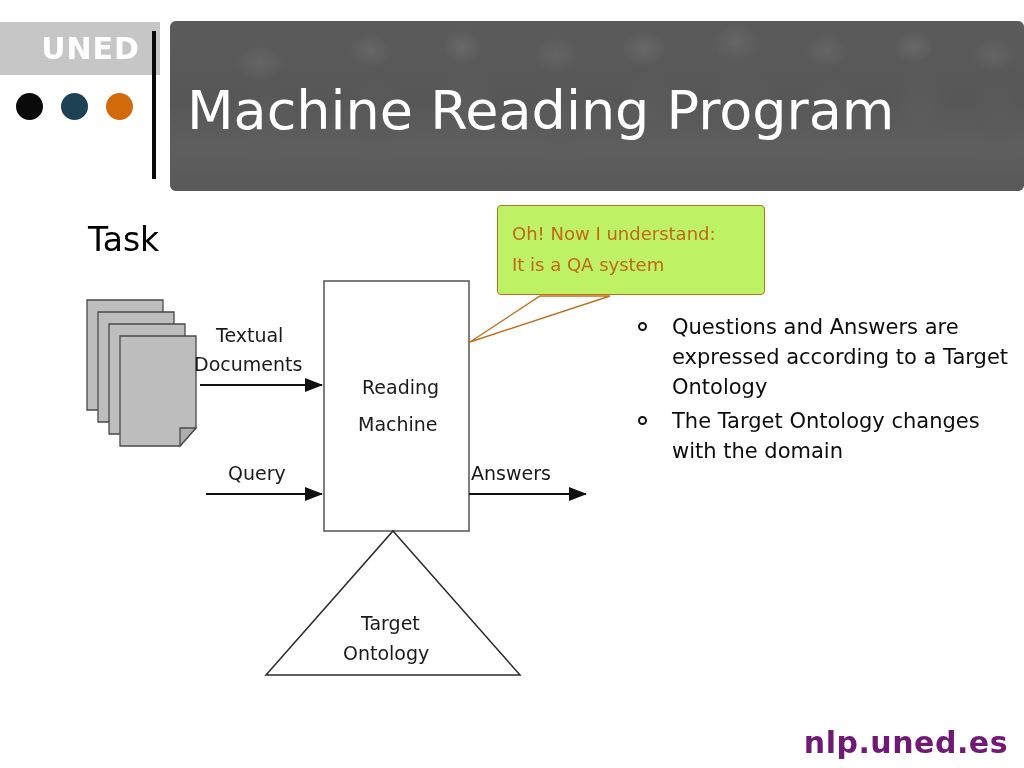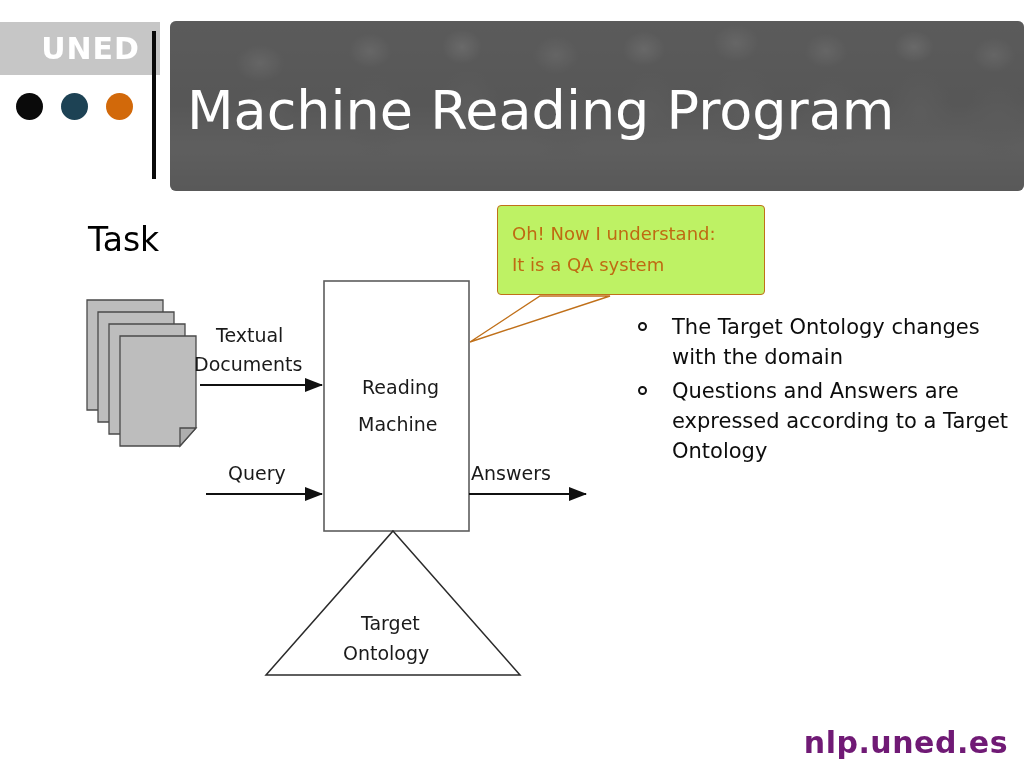--- a/index.html
+++ b/index.html
@@ -251,23 +251,23 @@
     <line x1="78" y1="4" x2="152" y2="4" stroke="#ffffff" stroke-width="5"></line>
   </svg>
   <div id="speech-bubble">
     <div id="speech-bubble-text">Oh! Now I understand:
 It is a QA system</div>
   </div>
 
   <div id="bullet-list">
     <div class="bullet-item">
       <span class="bullet-marker"></span>
-      <span>The Target Ontology changes with the domain</span>
+      <span>Questions and Answers are expressed according to a Target Ontology</span>
     </div>
     <div class="bullet-item">
       <span class="bullet-marker"></span>
-      <span>Questions and Answers are expressed according to a Target Ontology</span>
+      <span>The Target Ontology changes with the domain</span>
     </div>
   </div>
 
   <div id="footer-url">nlp.uned.es</div>
 
 </div>
 
 </body></html>

